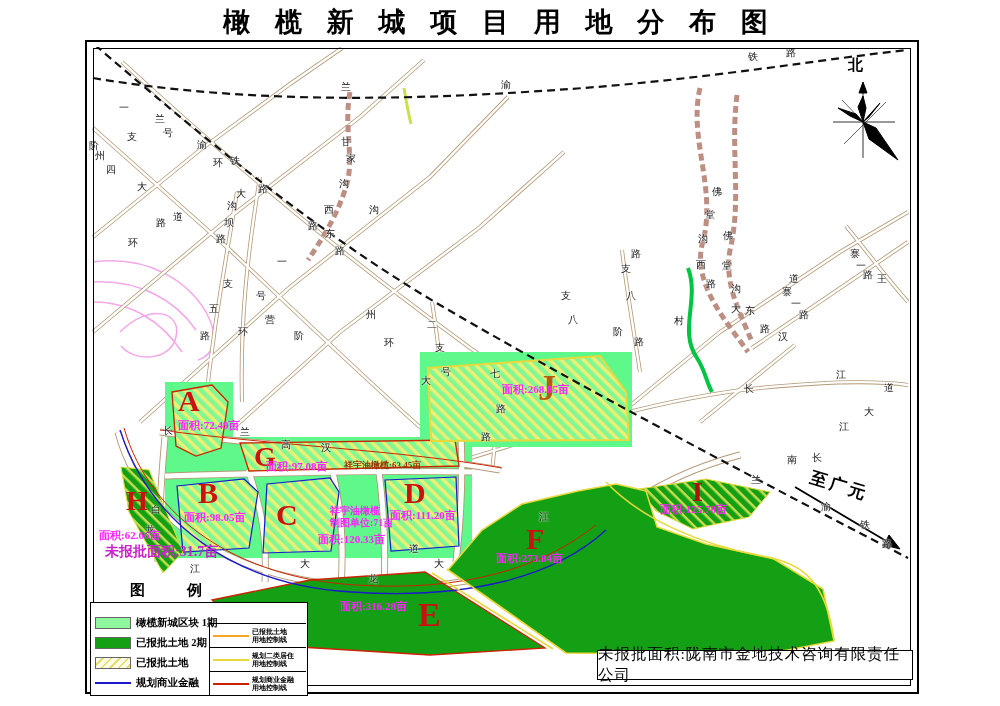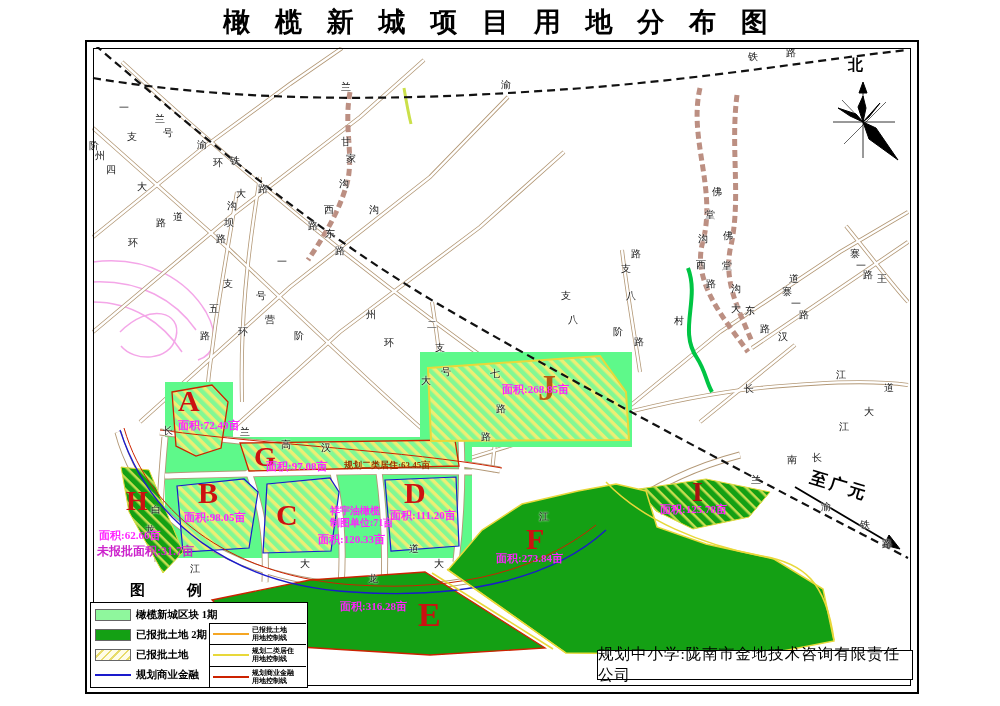--- a/index.html
+++ b/index.html
@@ -17,21 +17,21 @@
   .map-note{position:absolute;font-weight:bold;line-height:1;z-index:3;white-space:nowrap;}
   .frame-outer{position:absolute;left:85px;top:40px;width:830px;height:650px;
                border:2px solid #000;z-index:5;pointer-events:none;}
   .frame-inner{position:absolute;left:6px;top:6px;right:6px;bottom:6px;border:1px solid #000;}
   .north-label{position:absolute;left:848px;top:56px;z-index:6;font-size:15px;font-weight:bold;}
   .to-dest{position:absolute;left:814px;top:466px;z-index:6;font-size:17px;font-weight:bold;
            letter-spacing:3px;transform:rotate(17deg);transform-origin:left top;}
   .legend{position:absolute;left:90px;top:581px;z-index:6;}
   .legend-title{font-size:15px;font-weight:bold;margin:0 0 2px 40px;letter-spacing:4px;background:#fff;display:inline-block;}
   .legend-box{display:flex;border:1px solid #000;background:#fff;width:216px;}
-  .legend-left{width:118px;padding:2px 0;}
+  .legend-left{width:118px;padding:2px 0;margin-top:8px;}
   .lrow{display:flex;align-items:center;height:20px;padding-left:4px;}
   .lswatch{width:36px;height:12px;border:1px solid #666;margin-right:5px;flex:none;box-sizing:border-box;}
   .lline{width:36px;height:0;border-top:2px solid #1a1acc;margin-right:5px;flex:none;}
   .llabel{font-size:10.5px;font-weight:bold;white-space:nowrap;}
   .sw-phase1-fill{background:#8ff79d;}
   .sw-phase2-fill{background:#14a014;}
   .sw-approved-hatch{background:repeating-linear-gradient(135deg,#fffde8 0 4px,#e8dc6a 4px 6px);}
   .legend-right{width:96px;display:flex;flex-direction:column;margin-top:20px;border-left:1px solid #000;border-top:1px solid #000;}
   .rrow{flex:1;display:flex;align-items:center;border-bottom:1px solid #000;padding:2px 0 2px 3px;}
   .rrow:last-child{border-bottom:none;}
@@ -338,24 +338,24 @@
       <div class="zone-letter" style="left: 526px; top: 524px; font-size: 30px; color: rgb(204, 17, 17);">F</div>
       <div class="zone-area" style="left: 496px; top: 553px; color: rgb(255, 34, 255);">面积:273.84亩</div>
       <div class="zone-letter" style="left: 254px; top: 443px; font-size: 28px; color: rgb(204, 17, 17);">G</div>
       <div class="zone-area" style="left: 266px; top: 461px; color: rgb(255, 34, 255);">面积:97.08亩</div>
       <div class="zone-letter" style="left: 126px; top: 487px; font-size: 28px; color: rgb(204, 17, 17);">H</div>
       <div class="zone-area" style="left: 99px; top: 530px; color: rgb(255, 34, 255);">面积:62.66亩</div>
       <div class="zone-letter" style="left: 692px; top: 478px; font-size: 28px; color: rgb(170, 17, 17);">I</div>
       <div class="zone-area" style="left: 660px; top: 504px; color: rgb(255, 34, 255);">面积:125.78亩</div>
       <div class="zone-letter" style="left: 538px; top: 370px; font-size: 36px; color: rgb(184, 92, 18);">J</div>
       <div class="zone-area" style="left: 462px; top: 384px; color: rgb(255, 34, 255); padding-left: 40px;">面积:268.85亩</div>
-      <div class="map-note" style="left: 344px; top: 461px; color: rgb(153, 51, 0); font-size: 9px;">规划二类居住:63.45亩</div>
+      <div class="map-note" style="left: 344px; top: 461px; color: rgb(153, 51, 0); font-size: 9px;">祥宇油橄榄:63.45亩</div>
       <div class="map-note" style="left: 330px; top: 506px; color: rgb(255, 34, 255); font-size: 10px;">祥宇油橄榄</div>
       <div class="map-note" style="left: 330px; top: 518px; color: rgb(255, 34, 255); font-size: 10px;">制图单位:71亩</div>
-      <div class="map-note" style="left: 97px; top: 545px; color: rgb(204, 34, 204); font-size: 12px;">未报批面积:31.7亩</div>
+      <div class="map-note" style="left: 105px; top: 545px; color: rgb(204, 34, 204); font-size: 14px;">未报批面积:31.7亩</div>
     </div>
 
   <div class="frame-outer">
     <div class="frame-inner"></div>
   </div>
 
   <div class="north-label">北</div>
 
   <div class="to-dest">至广元</div>
 
@@ -399,15 +399,15 @@
             <div class="rline" style="border-top-color: rgb(204, 34, 0);"></div>
             <div class="rlabel">
               <div>规划商业金融</div>
               <div>用地控制线</div>
             </div>
           </div>
         </div>
     </div>
   </div>
 
-  <div class="attribution">规划中小学:陇南市金地技术咨询有限责任公司</div>
+  <div class="attribution">未报批面积:陇南市金地技术咨询有限责任公司</div>
 
 </div>
 
 </body></html>

